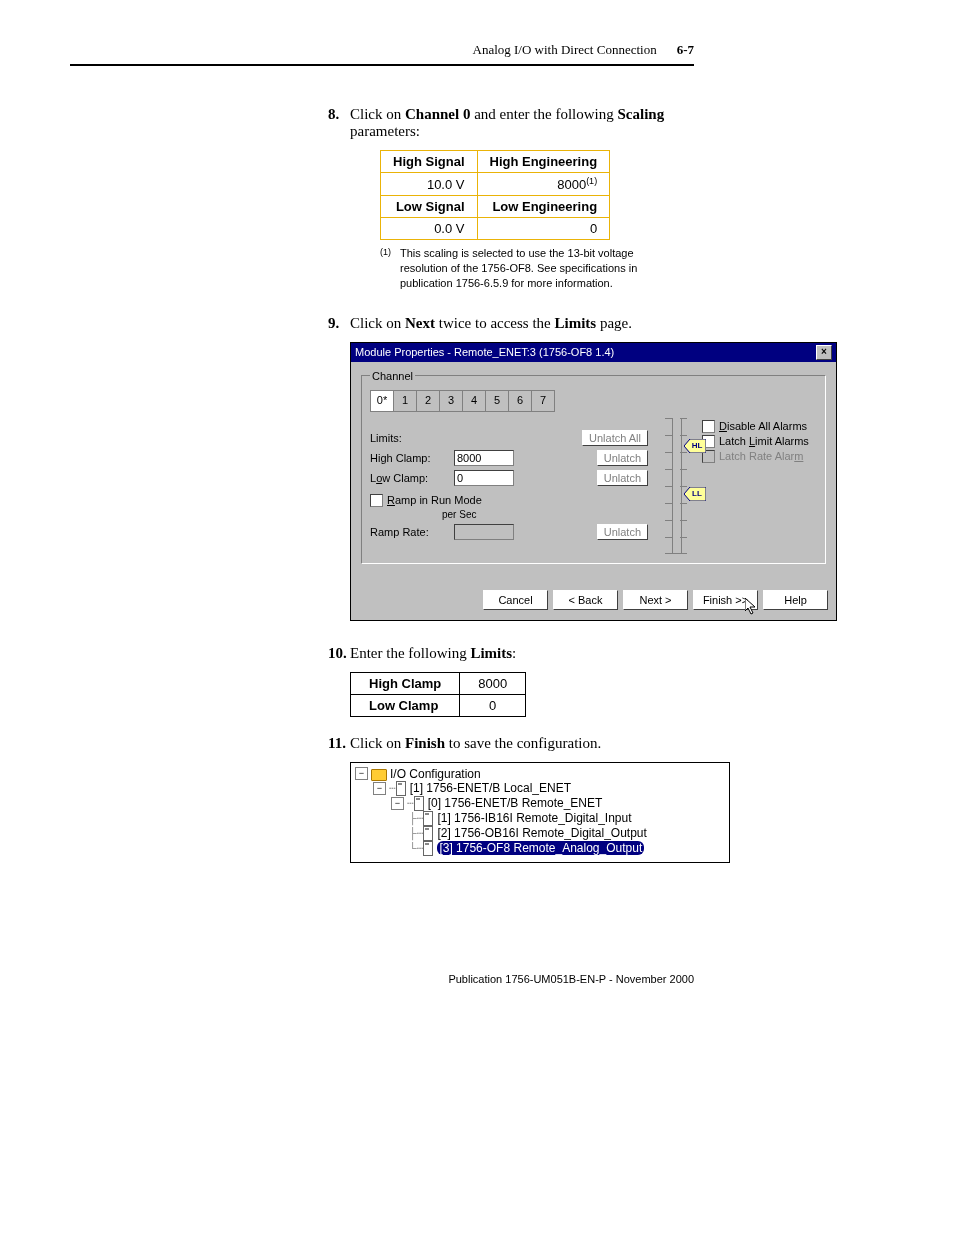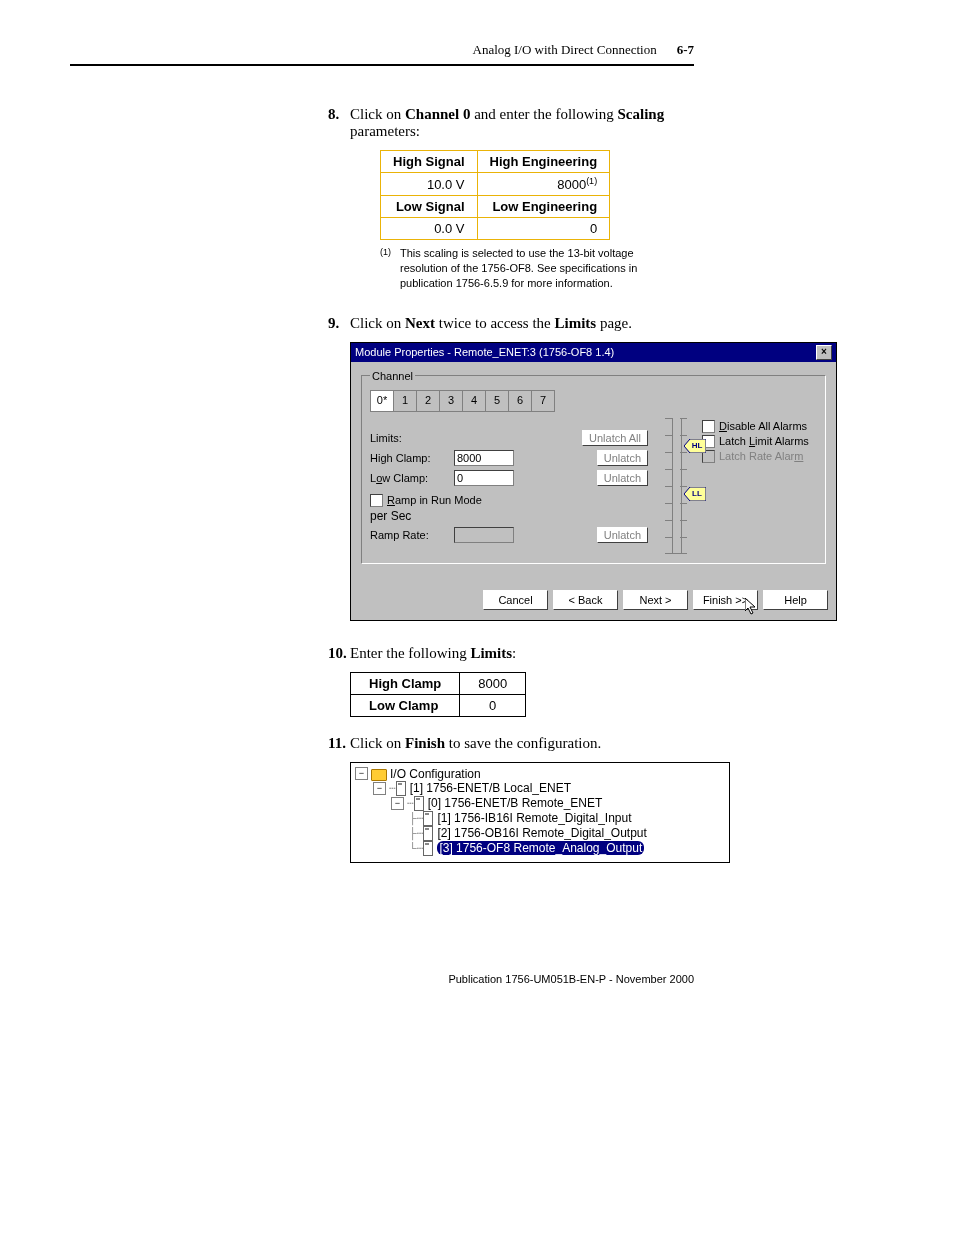--- a/index.html
+++ b/index.html
@@ -269,21 +269,21 @@
                 <div class="lim-row">
                   <span class="lim-label">L<span class="underline-char">o</span>w Clamp:</span>
                   <input class="lim-input" value="0" style="">
                   <span style="flex:1"></span>
                   <span class="btn95 disabled">Unlatch</span>
                 </div>
                 <div class="checkbox" style="margin-top:8px;">
                   <span class="box"></span>
                   <span><span class="underline-char">R</span>amp in Run Mode</span>
                 </div>
-                <div style="font-size:12px;">per Sec</div>
+                <div style="margin-left:72px; font-size:10px;">per Sec</div>
                 <div class="lim-row">
                   <span class="lim-label">Ramp Rate:</span>
                   <input class="lim-input" disabled="" style="background: rgb(192, 192, 192);">
                   <span style="flex:1"></span>
                   <span class="btn95 disabled">Unlatch</span>
                 </div>
               </div>
 
               <div class="gauge">
                 <div class="bar"></div>

